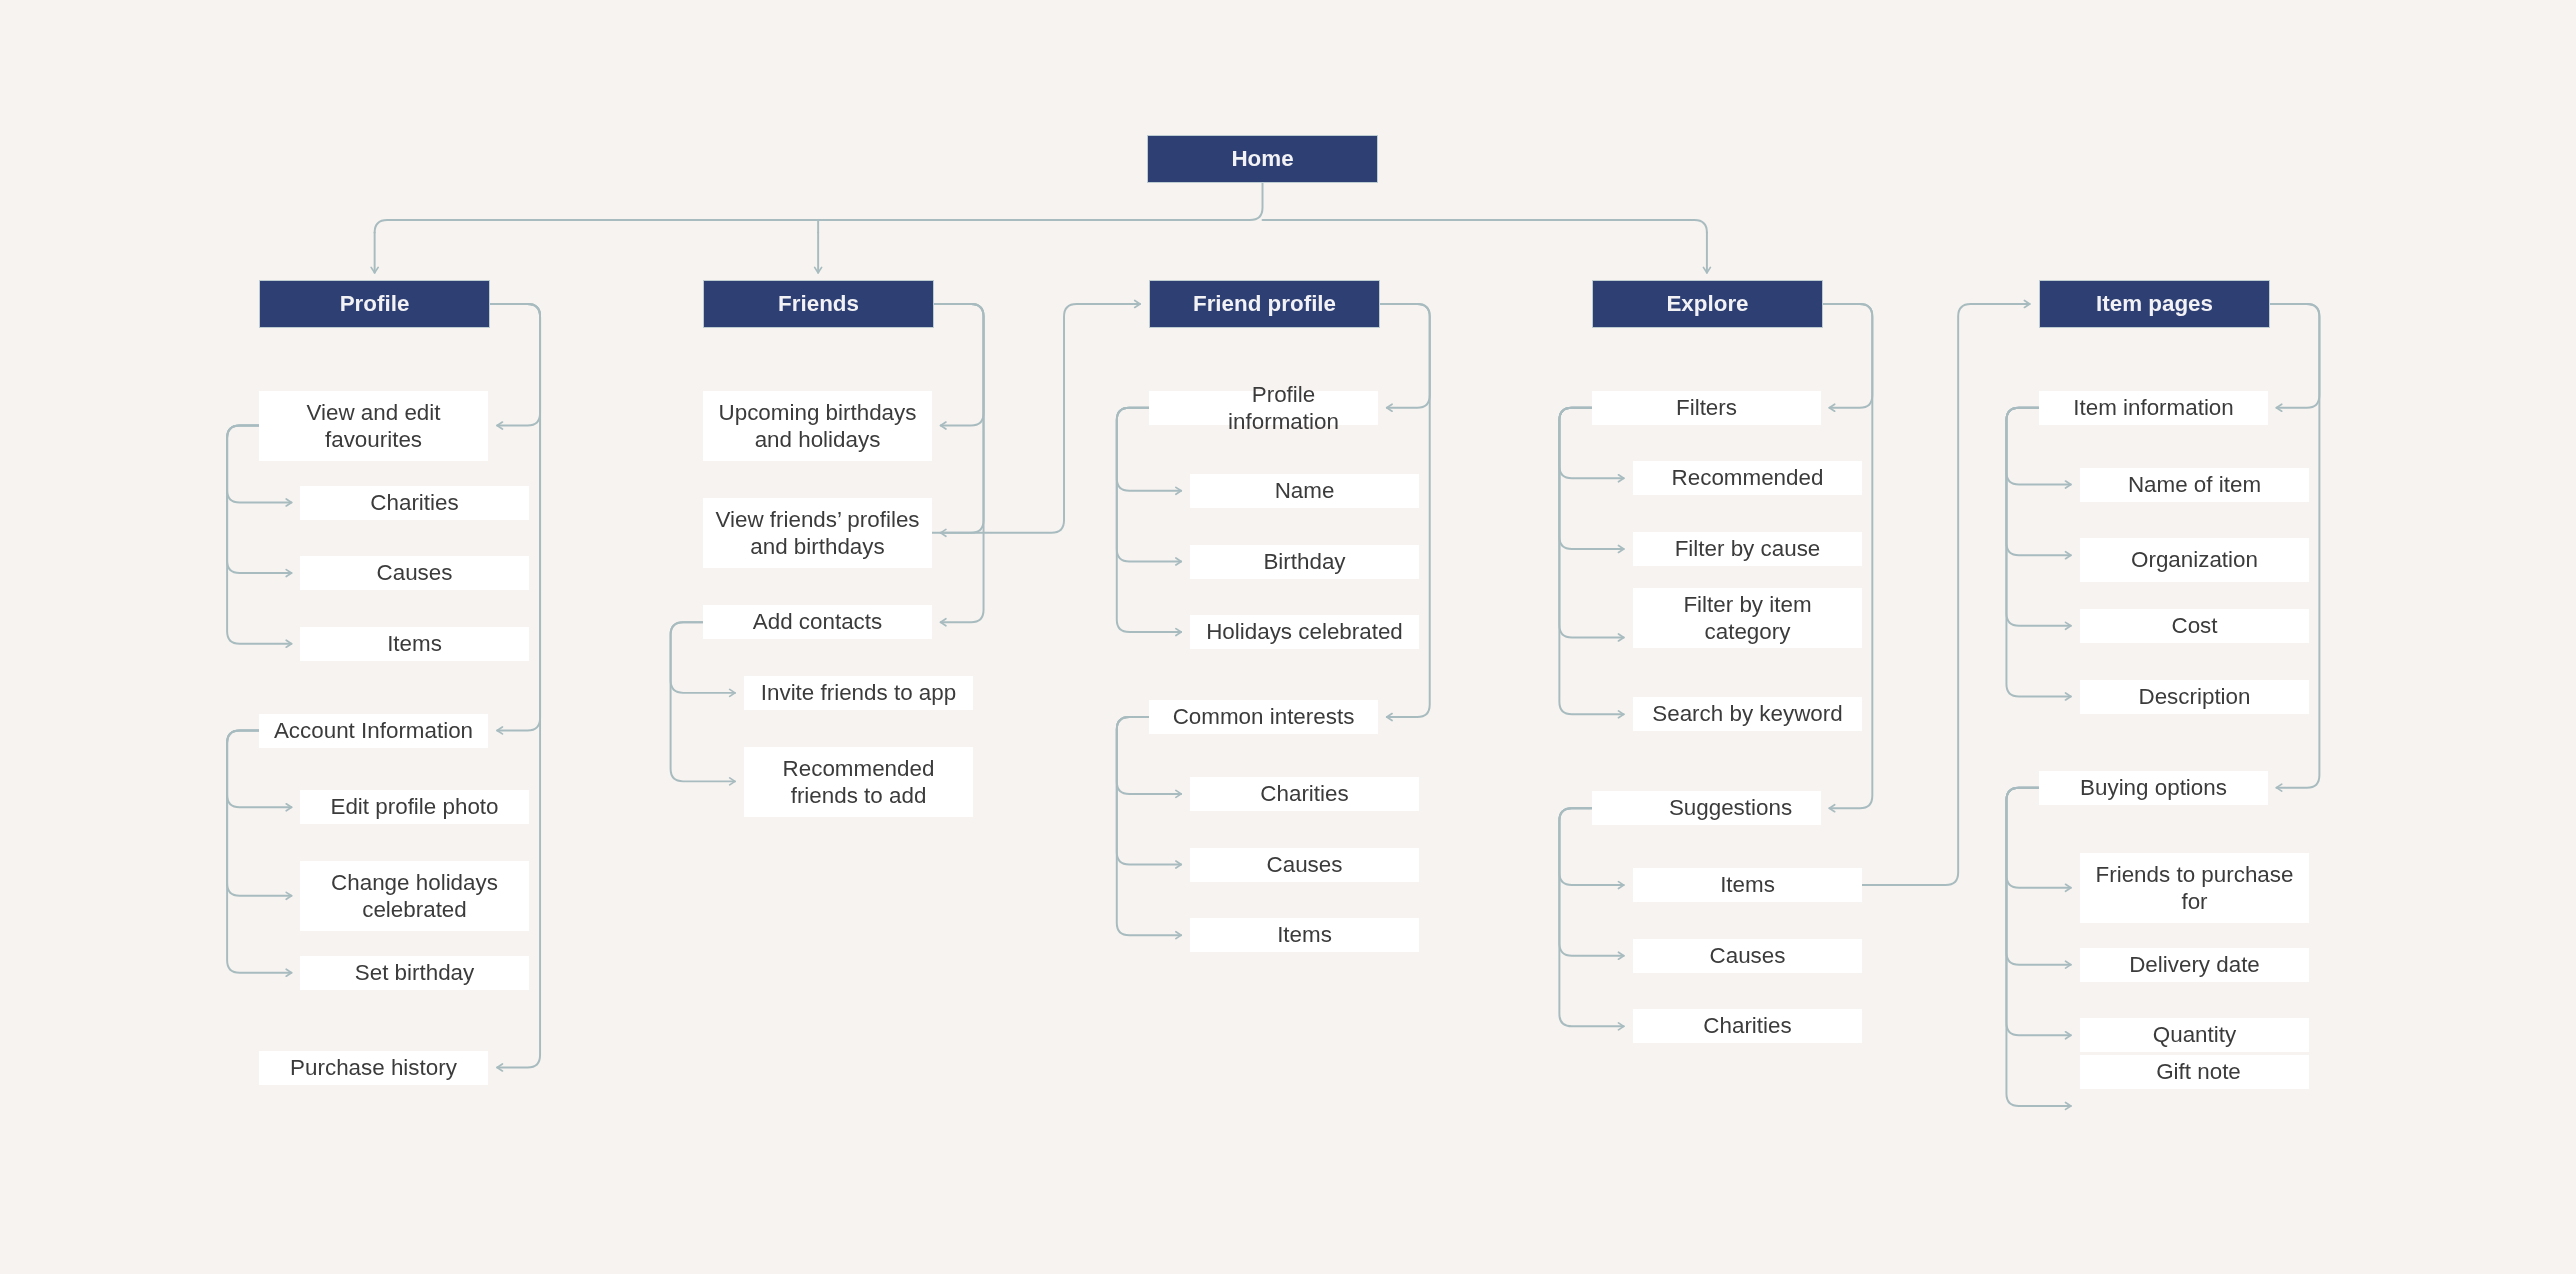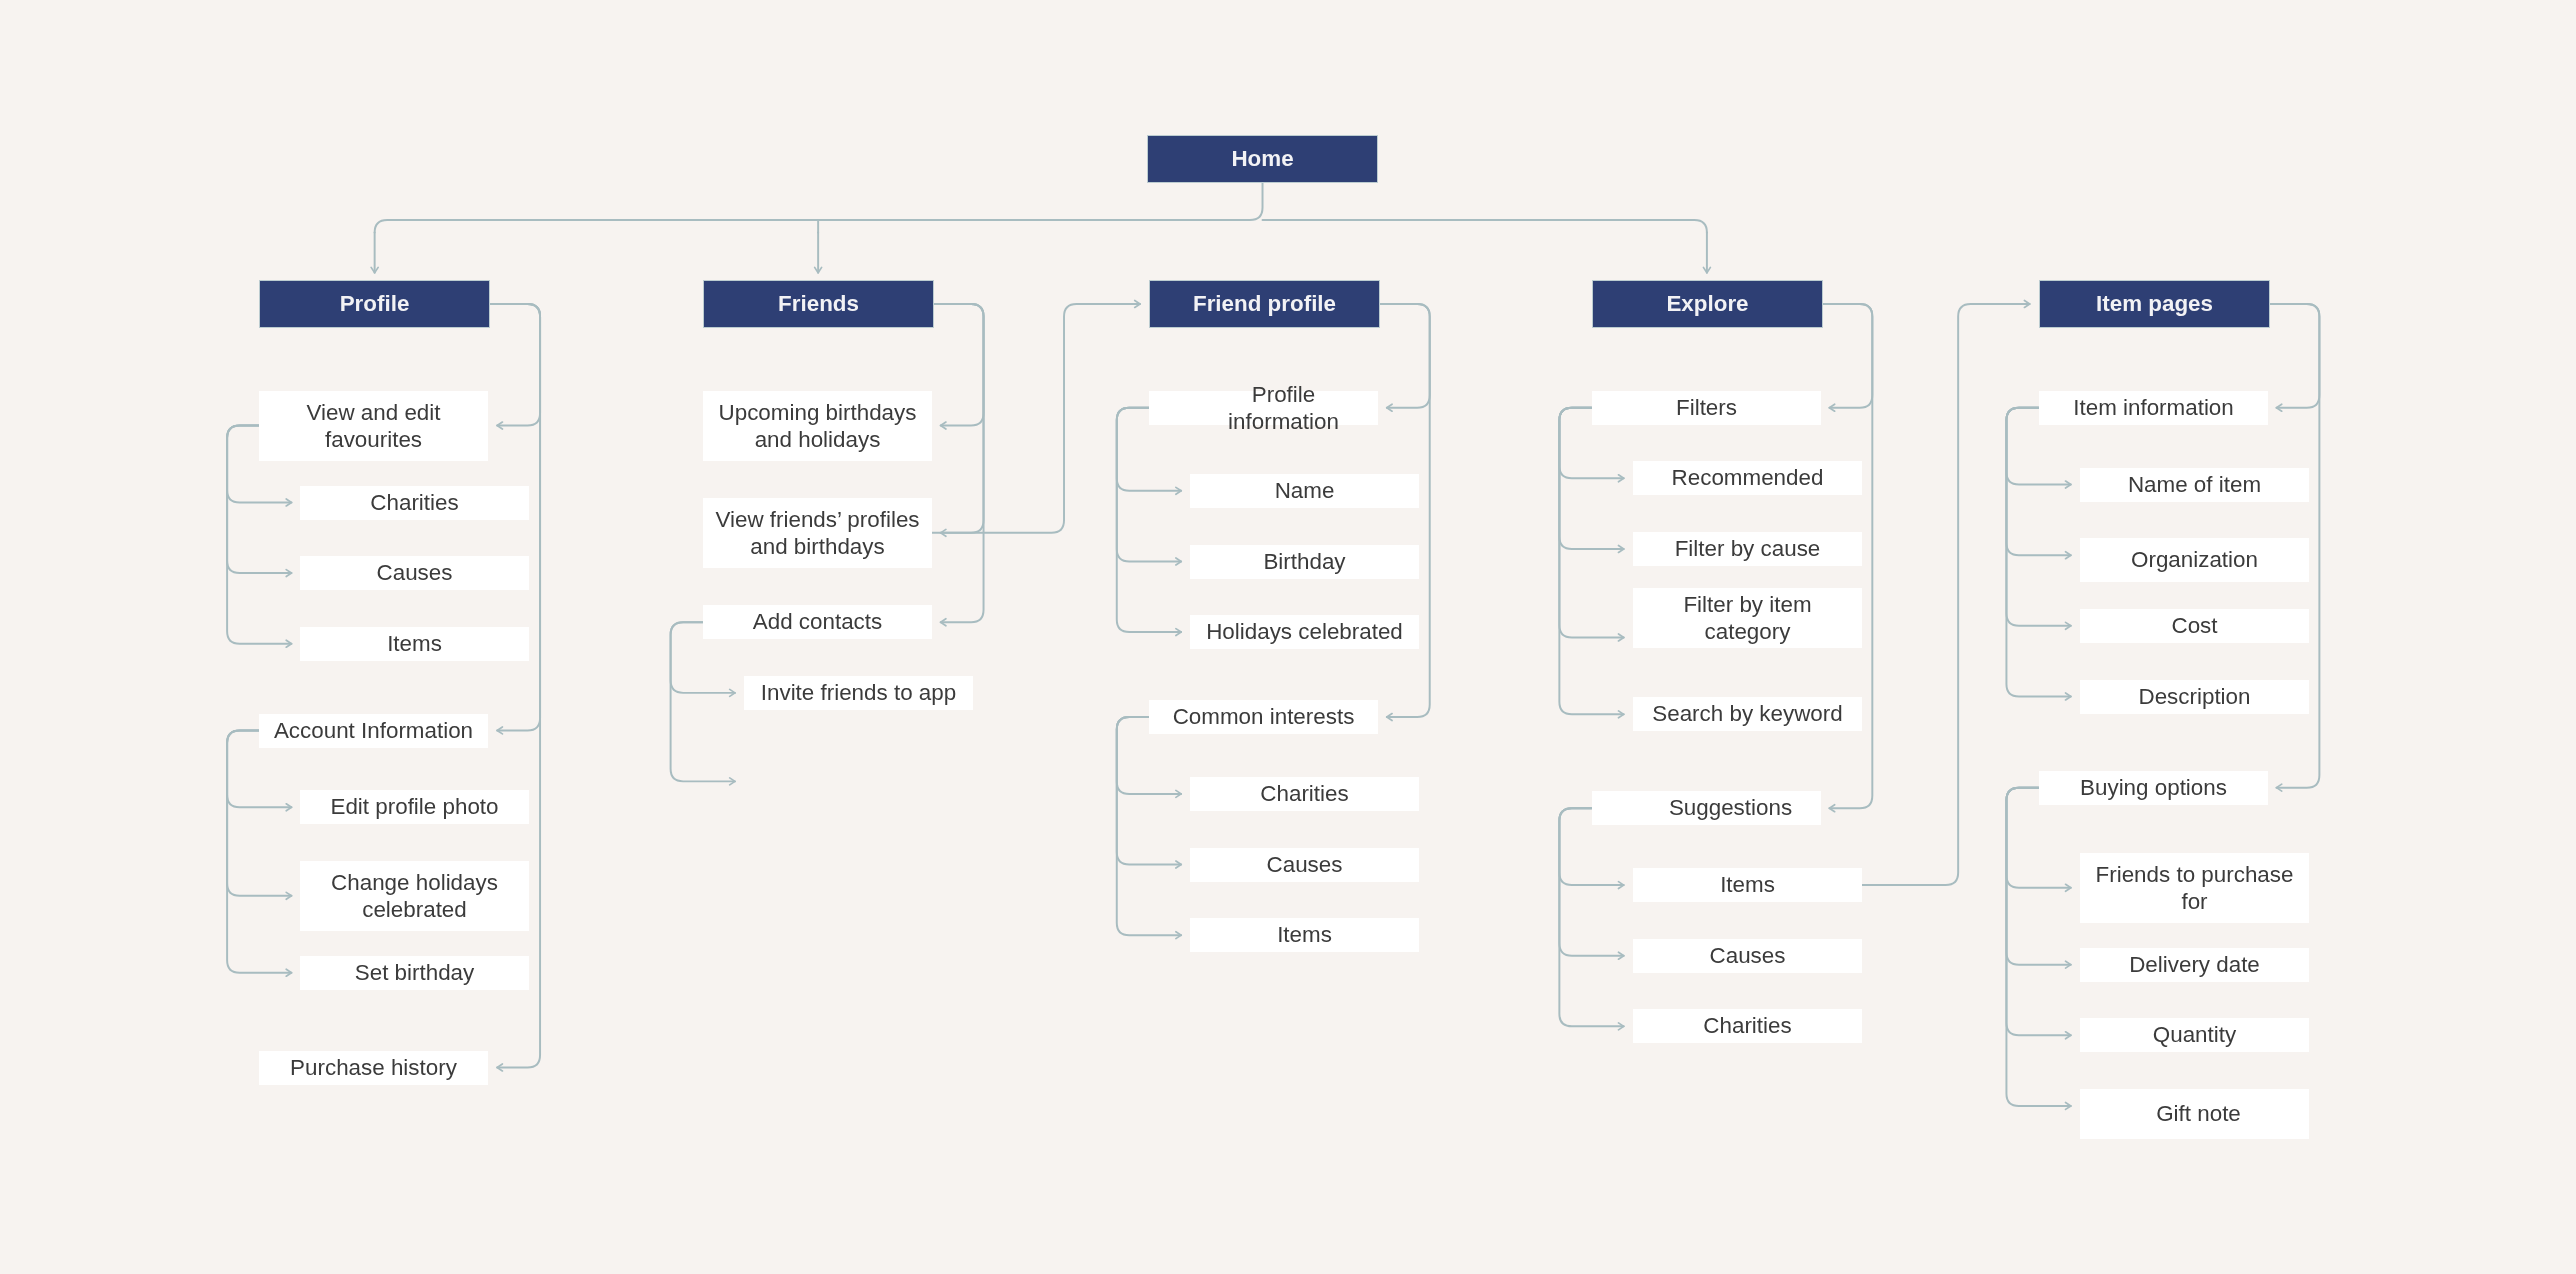--- a/index.html
+++ b/index.html
@@ -136,20 +136,23 @@
     </div>
     <div class="node leaf" style="left: 703px; top: 498px; width: 229px; height: 70px;">
       <span>View friends’ profiles and birthdays</span>
     </div>
     <div class="node leaf" style="left: 703px; top: 605px; width: 229px; height: 34px;">
       <span>Add contacts</span>
     </div>
     <div class="node leaf" style="left: 744px; top: 676px; width: 229px; height: 34px;">
       <span>Invite friends to app</span>
     </div>
+    <div class="node leaf" style="left: 744px; top: 747px; width: 229px; height: 70px;">
+      <span>Recommended friends to add</span>
+    </div>
     <div class="node root" style="left: 1149px; top: 280px; width: 231px; height: 48px;">
       <span>Friend profile</span>
     </div>
     <div class="node leaf" style="left: 1149px; top: 391px; width: 229px; height: 34px; padding-left: 40px;">
       <span>Profile information</span>
     </div>
     <div class="node leaf" style="left: 1190px; top: 474px; width: 229px; height: 34px;">
       <span>Name</span>
     </div>
     <div class="node leaf" style="left: 1190px; top: 545px; width: 229px; height: 34px;">
@@ -223,17 +226,17 @@
     </div>
     <div class="node leaf" style="left: 2080px; top: 853px; width: 229px; height: 70px;">
       <span>Friends to purchase for</span>
     </div>
     <div class="node leaf" style="left: 2080px; top: 948px; width: 229px; height: 34px;">
       <span>Delivery date</span>
     </div>
     <div class="node leaf" style="left: 2080px; top: 1018px; width: 229px; height: 34px;">
       <span>Quantity</span>
     </div>
-    <div class="node leaf" style="left: 2080px; top: 1089px; width: 229px; height: 50px; padding-left: 8px;">
+    <div class="node leaf" style="left: 2080px; top: 1055px; width: 229px; height: 34px; padding-left: 8px;">
       <span>Gift note</span>
     </div>
   </div>
 
 
 </body></html>

